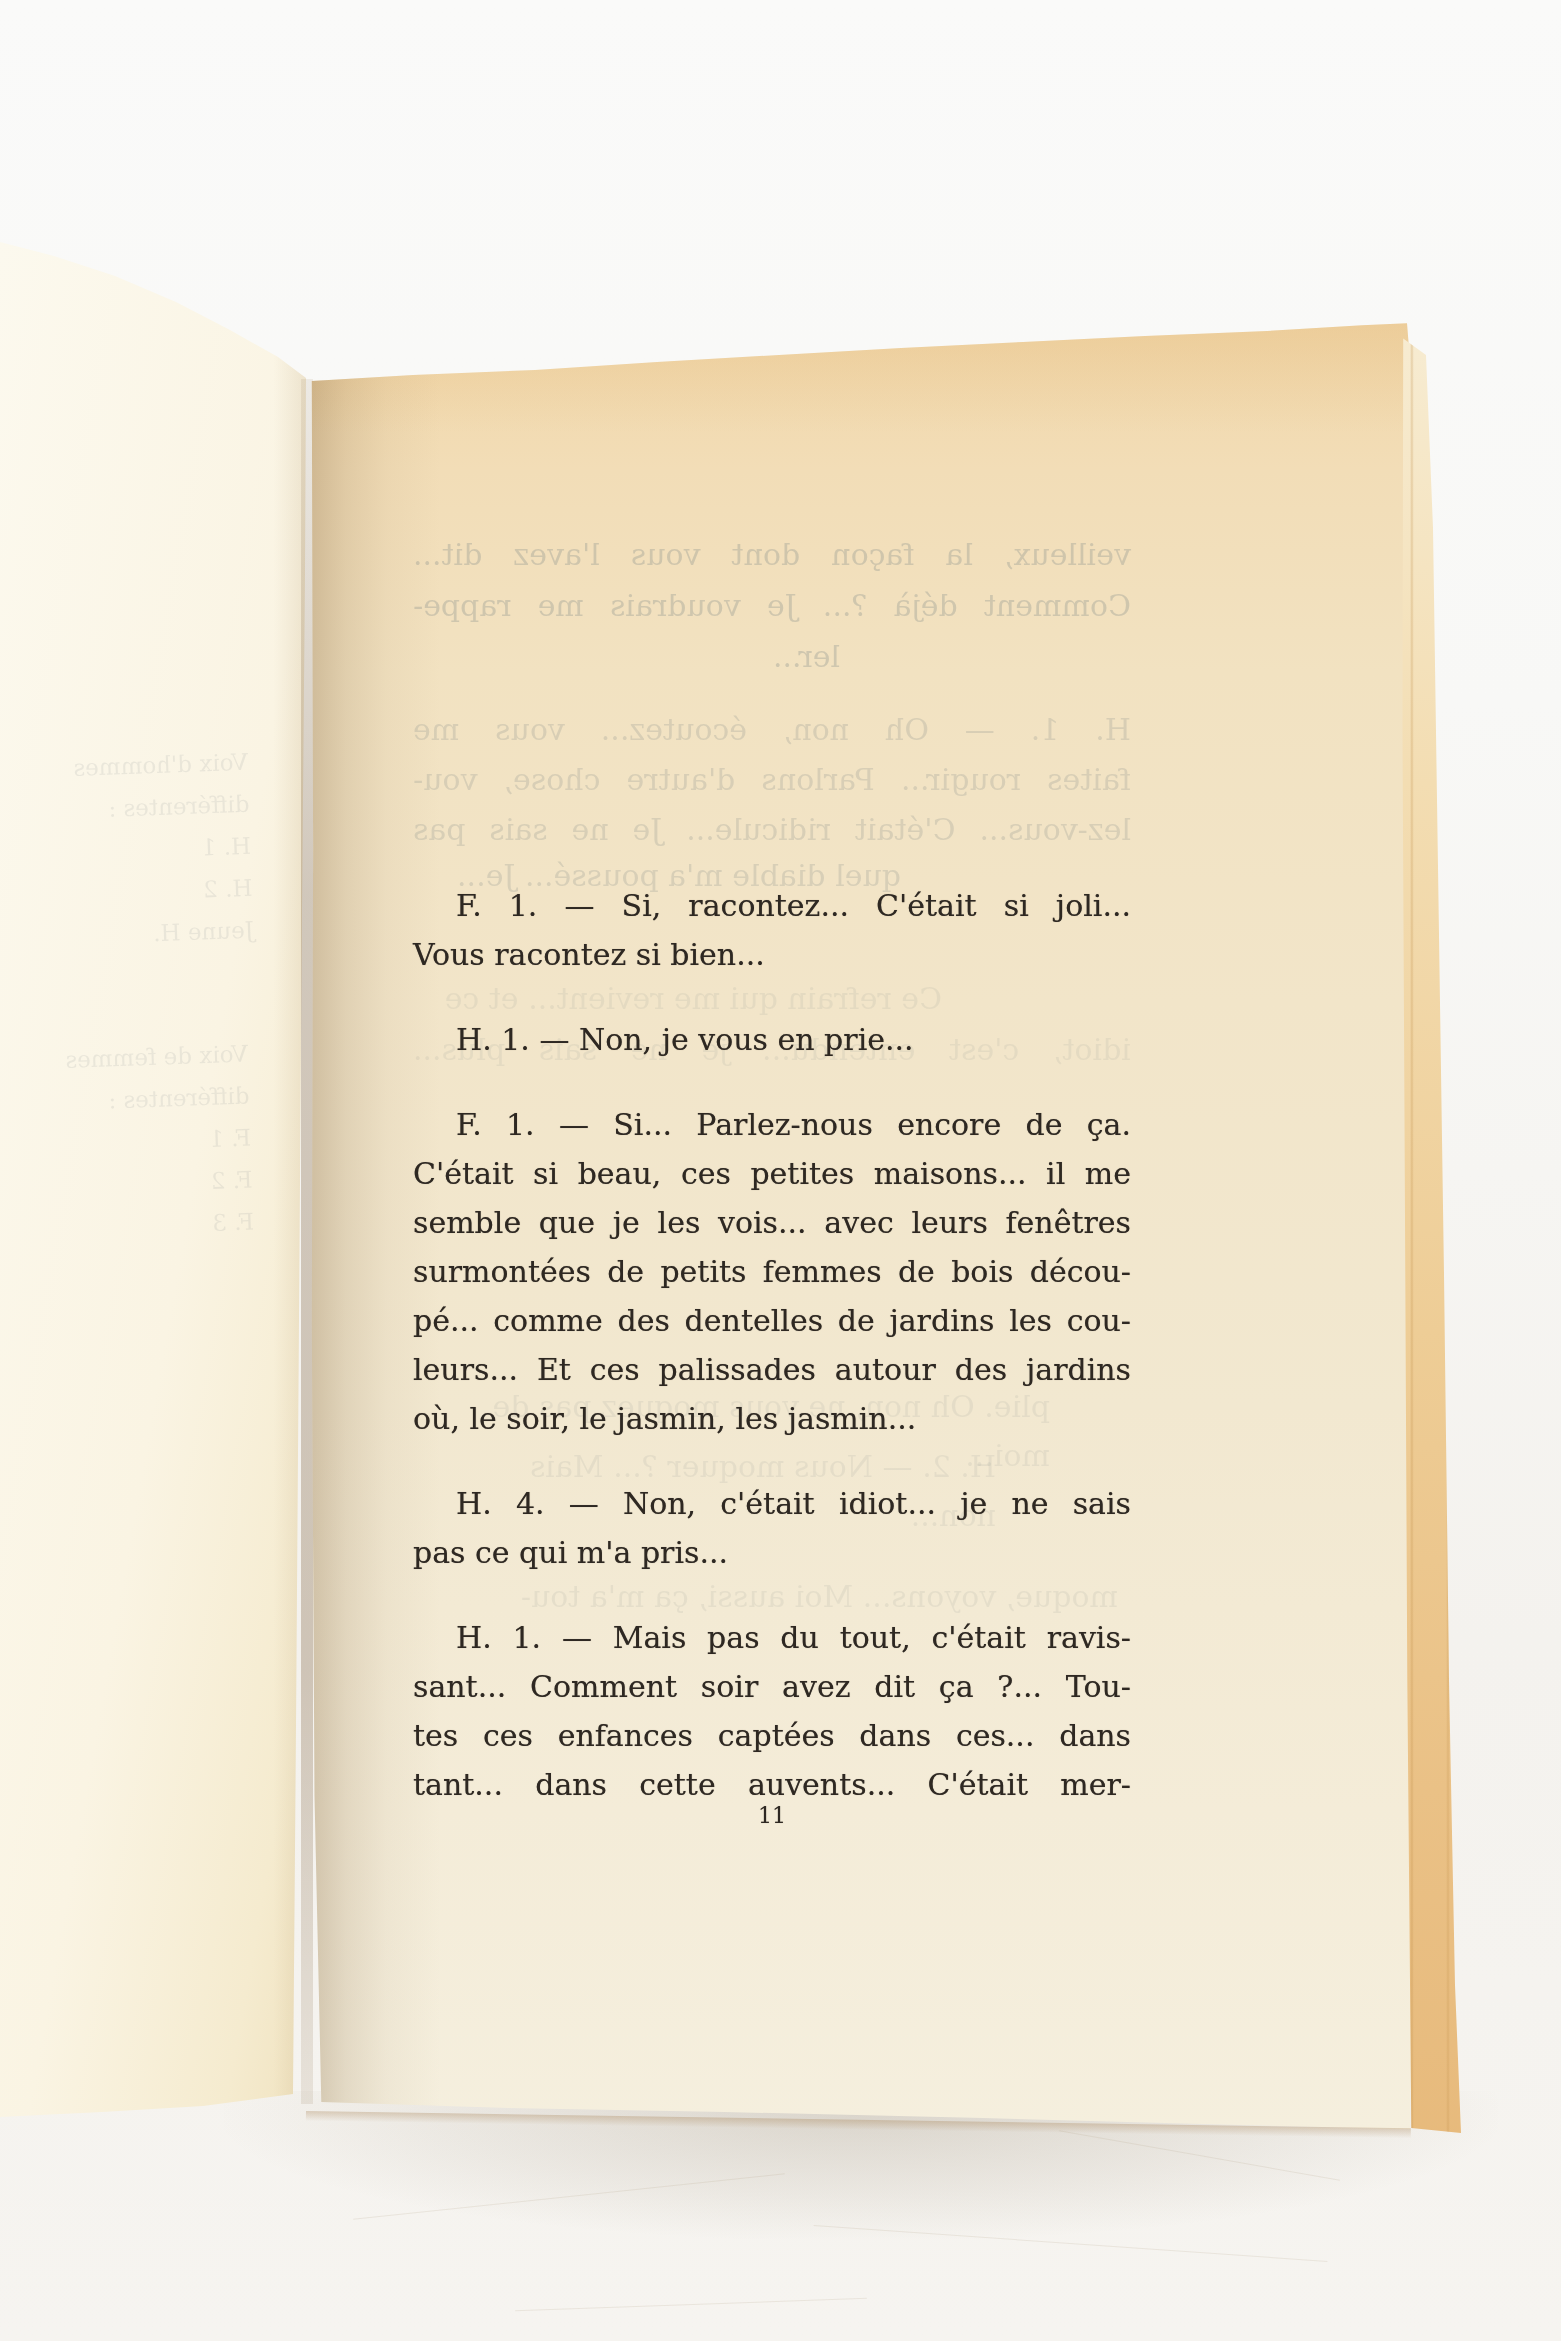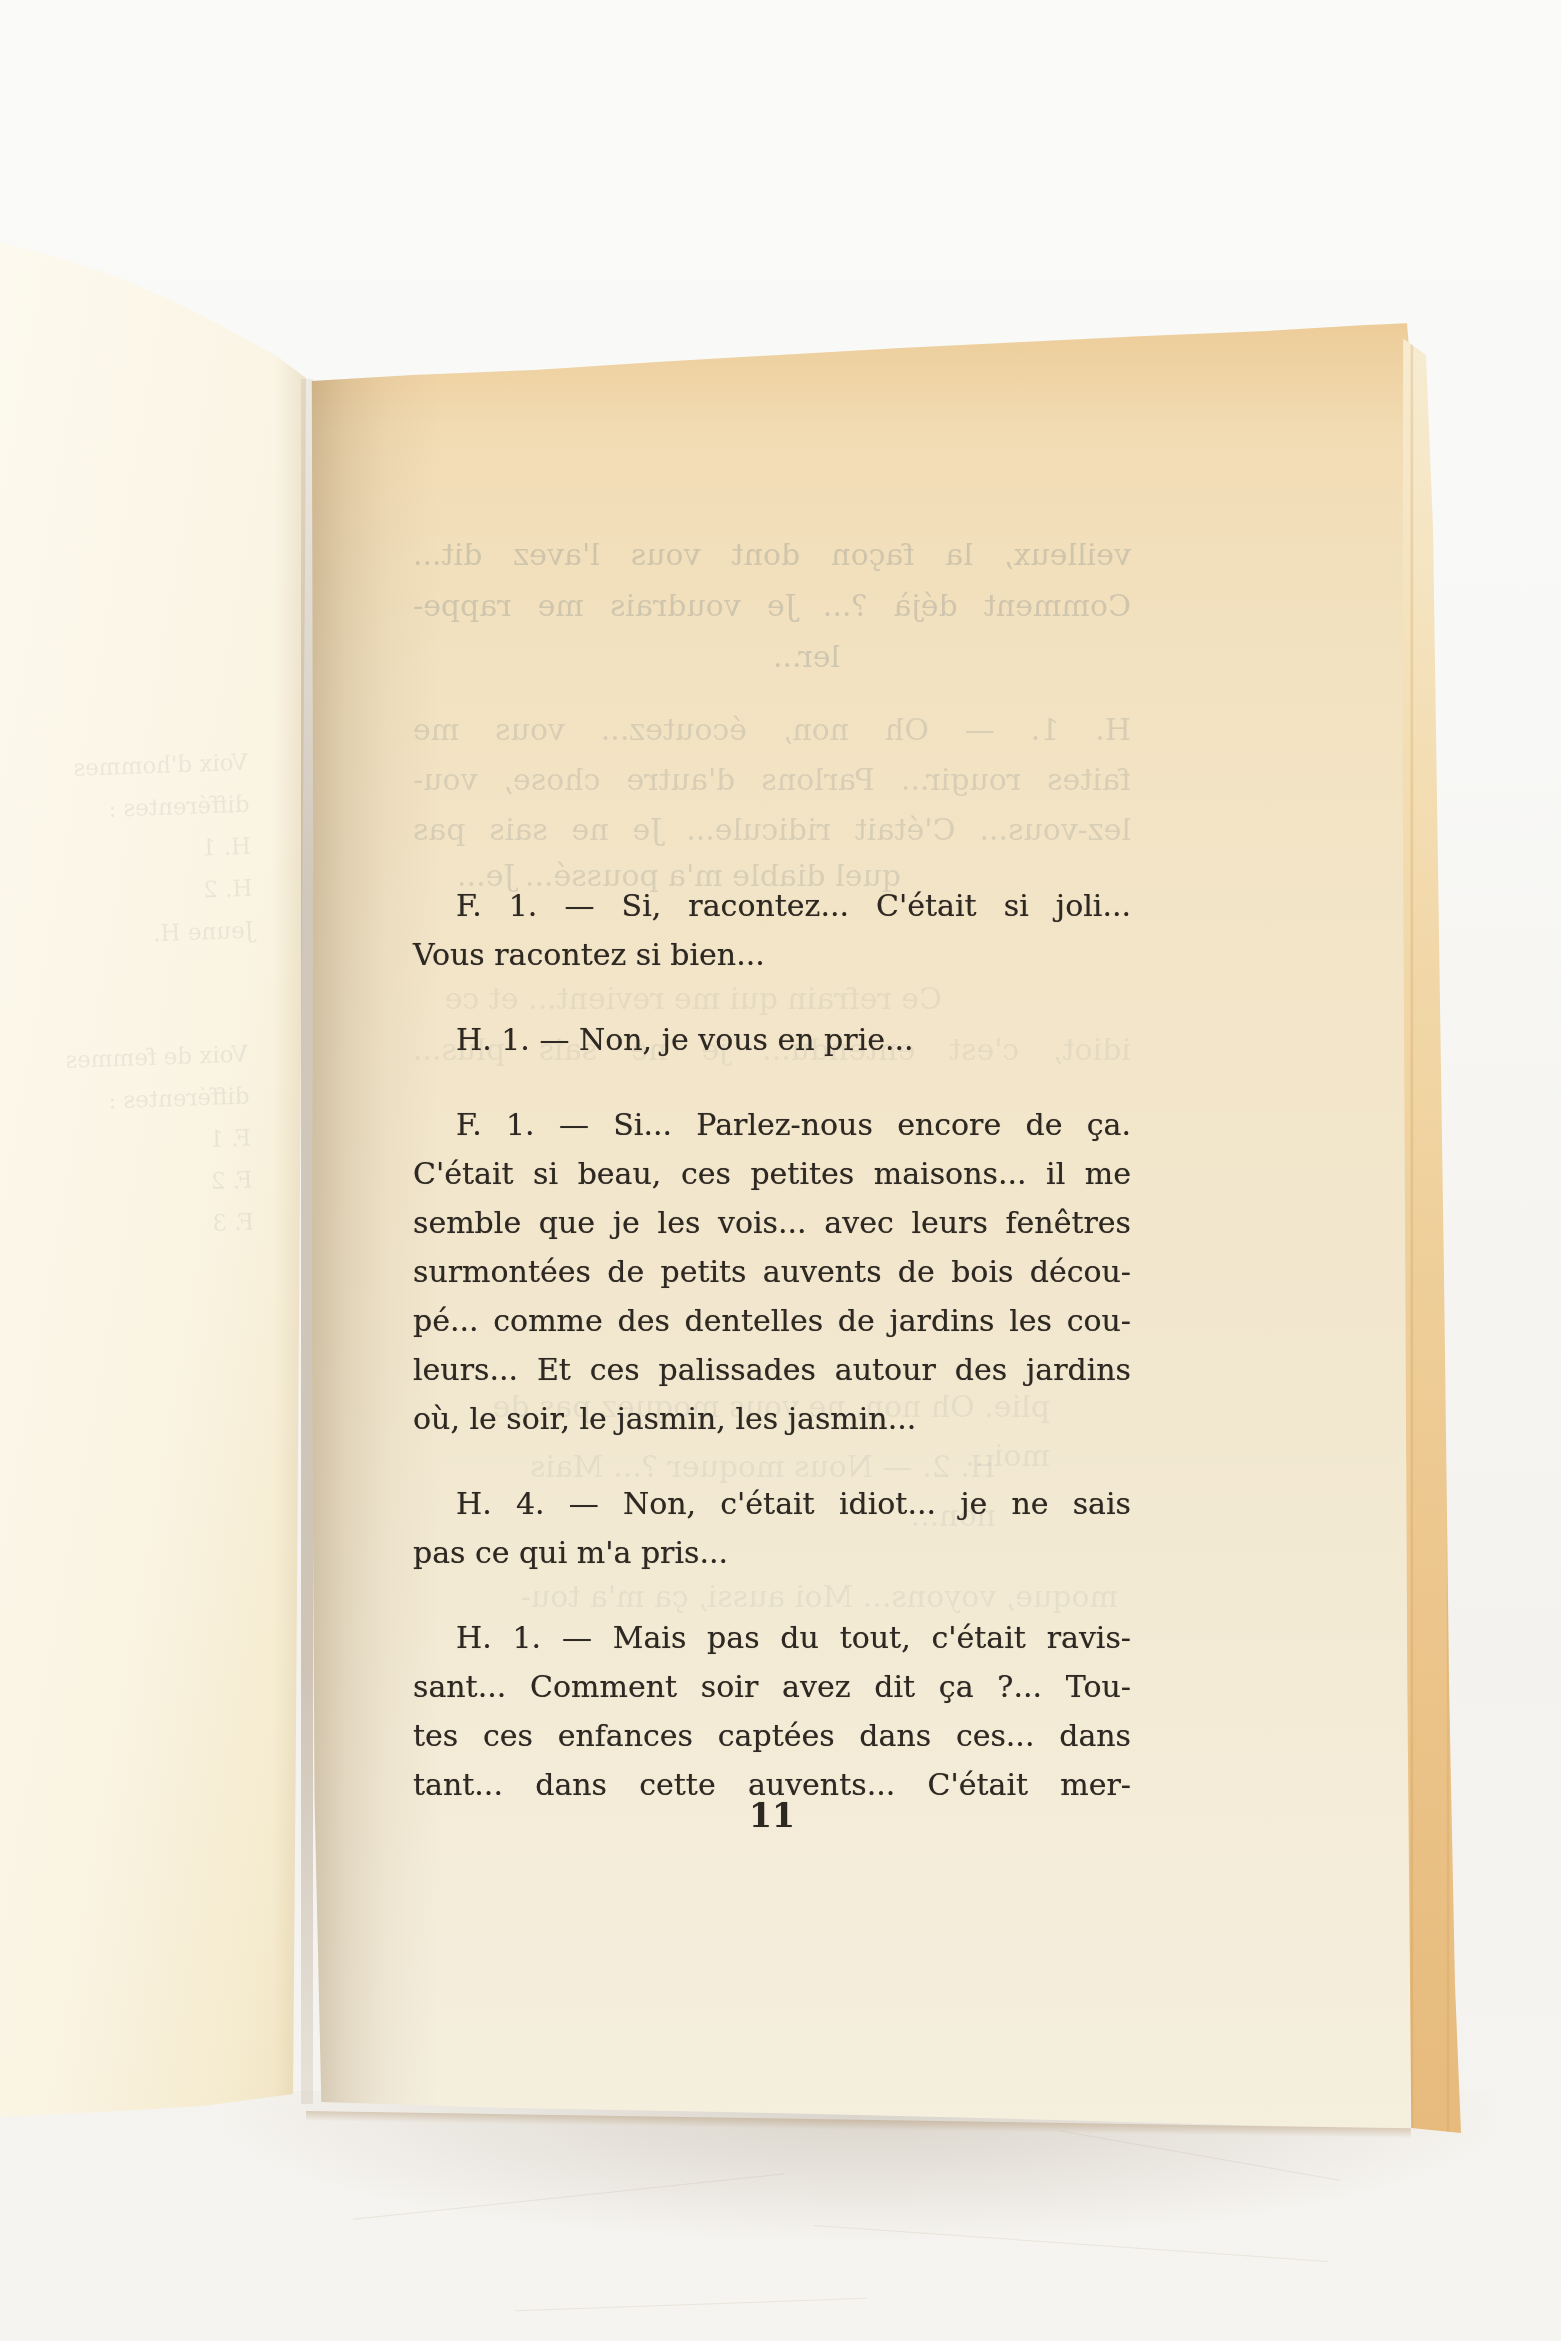--- a/index.html
+++ b/index.html
@@ -45,21 +45,21 @@
 
   
   #text{position:absolute;left:413px;top:881px;width:718px;}
   .l{height:49px;line-height:49px;font-size:30px;color:#2e2822;
      text-shadow:0 0 0.7px rgba(46,40,34,.55);
      text-align:justify;text-align-last:justify;}
   .l.end{text-align-last:left;}
   .l.ind{padding-left:43px;}
   .l.p{margin-top:36px;}
   .pageno{position:absolute;left:413px;top:1792px;width:718px;height:47px;line-height:47px;
-     font-size:33px;color:#2e2822;text-align:center;text-shadow:0 0 0.7px rgba(46,40,34,.5);font-weight:bold;}
+     font-size:22px;color:#2e2822;text-align:center;text-shadow:0 0 0.7px rgba(46,40,34,.5);}
 
   
   .bl{position:absolute;transform:scaleX(-1);font-size:30px;line-height:49px;color:#8f958f;}
   .bj{text-align:justify;text-align-last:justify;}
   .o34{opacity:.34}.o26{opacity:.26}.o13{opacity:.13}
   .cast{position:absolute;transform:scaleX(-1) rotate(2deg);font-size:23px;line-height:42px;
      color:#8a8f92;opacity:.14;}
 
   .fiber{position:absolute;border-top:1.4px solid rgba(175,160,135,.18);height:0;}
 </style>
@@ -104,21 +104,21 @@
   <div class="bl o13" style="left:440px;top:1442px;width:556px;">H. 2. — Nous moquer ?... Mais non...</div>
   <div class="bl o13" style="left:413px;top:1572px;width:705px;">moque, voyons... Moi aussi, ça m'a tou-</div>
 
   <div id="text">
     <div class="l ind">F. 1. — Si, racontez... C'était si joli...</div>
     <div class="l end">Vous racontez si bien...</div>
     <div class="l ind end p">H. 1. — Non, je vous en prie...</div>
     <div class="l ind p">F. 1. — Si... Parlez-nous encore de ça.</div>
     <div class="l">C'était si beau, ces petites maisons... il me</div>
     <div class="l">semble que je les vois... avec leurs fenêtres</div>
-    <div class="l">surmontées de petits auvents de bois décou-</div>
+    <div class="l">surmontées de petits femmes de bois décou-</div>
     <div class="l">pé... comme des dentelles de jardins les cou-</div>
     <div class="l">leurs... Et ces palissades autour des jardins</div>
     <div class="l end">où, le soir, le jasmin, les jasmin...</div>
     <div class="l ind p">H. 4. — Non, c'était idiot... je ne sais</div>
     <div class="l end">pas ce qui m'a pris...</div>
     <div class="l ind p">H. 1. — Mais pas du tout, c'était ravis-</div>
     <div class="l">sant... Comment soir avez dit ça ?... Tou-</div>
     <div class="l">tes ces enfances captées dans ces... dans</div>
     <div class="l">tant... dans cette auvents... C'était mer-</div>
   </div>

